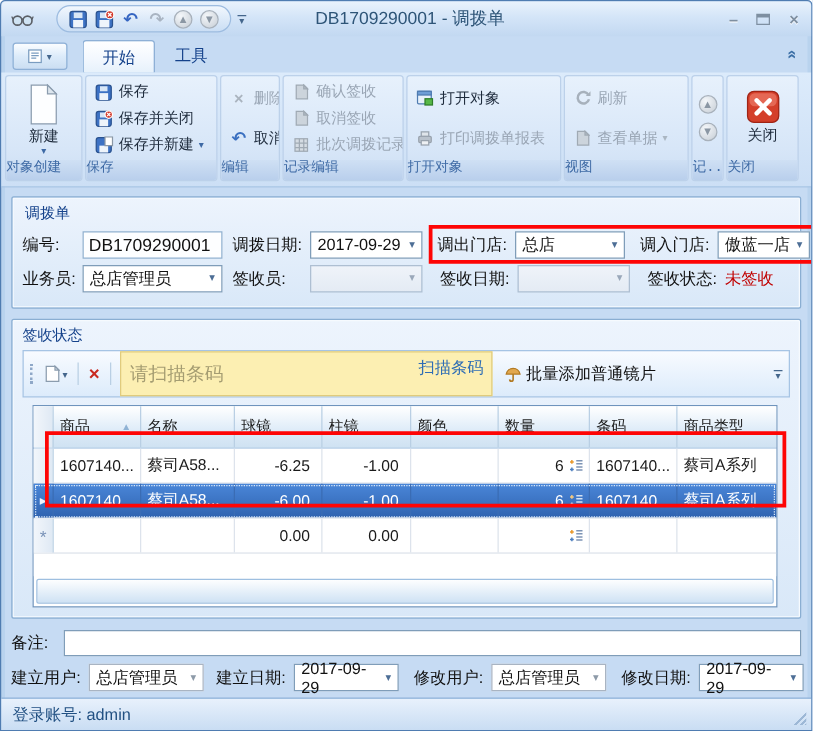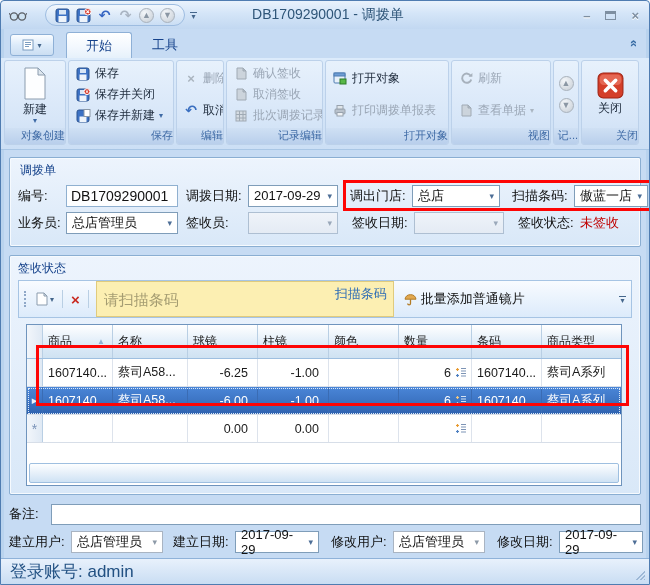--- a/index.html
+++ b/index.html
@@ -29,37 +29,37 @@
   .title-text { position:absolute; left:6px; right:0; text-align:center; color:#2e5578; font-size:14px; pointer-events:none; }
   .win-controls { margin-left:auto; display:flex; align-items:center; gap:15px; z-index:2; }
   .wc { color:#7e8fa1; font-weight:bold; font-size:13px; line-height:1; text-shadow:0 1px 0 #fff; }
   .maxbox { width:11px; height:9px; border:1px solid #7e8fa1; border-top:3px solid #7e8fa1; background:transparent; }
 
   
   .tabrow { flex:0 0 29px; display:flex; align-items:flex-end; padding:0 9px; position:relative; }
   .appmenu { width:44px; height:22px; margin:0 12px 2px 0; border:1px solid #8eb0d6; border-radius:3px;
     background:linear-gradient(#fbfdff,#dcebfa 50%,#cbdef2); display:flex; align-items:center; justify-content:center; gap:3px; }
   .appmenu .dn { font-size:8px; color:#44668c; }
-  .tab { width:66px; height:26px; display:flex; align-items:center; justify-content:center;
+  .tab { width:58px; height:26px; display:flex; align-items:center; justify-content:center;
     color:#15428b; font-size:13px; }
   .tab.active { background:linear-gradient(#ffffff,#f3f8fe 55%,#e6f1fb);
     border:1px solid #8eb0d6; border-bottom:none; border-radius:3px 3px 0 0; }
   .collapse-chevron { position:absolute; right:13px; bottom:7px; color:#3a6ea5; font-size:13px;
     transform:rotate(-90deg); font-weight:bold; }
 
   
   .ribbon { flex:0 0 92px; display:flex; gap:2px; padding:2px 3px 4px;
     background:linear-gradient(#dcebfb,#ccdff5); border-bottom:1px solid #a9c6e5; }
   .group { display:flex; flex-direction:column; border:1px solid #bcd1ea; border-radius:3px;
     background:linear-gradient(#e7f1fc,#d7e6f8 70%,#cddff4); overflow:hidden; }
   .g0{flex:0 0 62px}.g1{flex:0 0 106px}.g2{flex:0 0 48px}.g3{flex:0 0 97px}
   .g4{flex:0 0 124px}.g5{flex:0 0 100px}.g6{flex:0 0 26px}.g7{flex:0 0 58px}
   .group-body { flex:1; padding:2px 3px; display:flex; }
-  .group-label { flex:0 0 16px; line-height:15px; text-align:right; font-size:11px; color:#3e6aa5;
-    background:linear-gradient(#cfe0f4,#b9cfec); white-space:nowrap; overflow:hidden; }
+  .group-label { flex:0 0 16px; line-height:15px; text-align:left; font-size:11px; color:#3e6aa5;
+    background:linear-gradient(#cfe0f4,#b9cfec); white-space:nowrap; overflow:hidden;font-family:Liberation Mono, monospace; }
   .bigbtn { flex:1; display:flex; flex-direction:column; align-items:center; justify-content:center; gap:1px;
     border-radius:3px; font-size:12px; color:#1e2b3c; }
   .bigbtn .dn { font-size:8px; color:#3e6aa5; line-height:4px; }
   .vstack { flex:1; display:flex; flex-direction:column; justify-content:space-around; }
   .sbtn { height:19px; display:flex; align-items:center; gap:4px; padding:0 3px; border-radius:3px;
     font-size:12px; white-space:nowrap; color:#1e2b3c; }
   .sbtn .ic { flex:0 0 16px; display:flex; justify-content:center; }
   .sbtn.disabled { color:#9aa6b5; }
   .sbtn .dn { font-size:8px; color:#3e6aa5; }
   .sbtn.disabled .dn { color:#aab6c2; }
@@ -135,21 +135,21 @@
     border:3px solid #fe0505; pointer-events:none; z-index:5; }
 
   
   .remark-row { flex:0 0 22px; margin-top:8px; display:flex; align-items:center; }
   .remark-row .inputbox { flex:1; height:21px; border-color:#7f9db9; background:#fff; margin-left:4px; }
   .audit-row { flex:0 0 24px; margin-top:5px; display:flex; align-items:center; }
 
   
   .statusbar { flex:0 0 26px; border-top:1px solid #8fb2d9;
     background:linear-gradient(#e8f1fc,#c9ddf3); display:flex; align-items:center;
-    padding:0 9px; color:#215082; font-size:17px; position:relative; }
+    padding:0 9px; color:#215082; font-size:13px; position:relative; }
   .resize-grip { position:absolute; right:4px; bottom:4px; width:11px; height:11px;
     background:linear-gradient(135deg,transparent 0 55%,#9db8d6 55% 65%,transparent 65% 75%,#9db8d6 75% 85%,transparent 85% 95%,#9db8d6 95% 100%); }
 
   .w48{flex:0 0 48px}.w62{flex:0 0 62px}.w38{flex:0 0 38px}
   .cw112{flex:0 0 112px}.cw90{flex:0 0 90px}.cw88{flex:0 0 88px}.cw74{flex:0 0 74px}
   .cw92{flex:0 0 92px}.cw84{flex:0 0 84px}
   .ml8{margin-left:8px}.ml10{margin-left:10px}.ml12{margin-left:12px}.ml14{margin-left:14px}
 </style>
 </head>
 <body>
@@ -422,21 +422,21 @@
         <span class="combo cw90">
           <span>2017-09-29</span>
           <span class="arrow">▾</span>
         </span>
         <div class="red-wrap">
           <span class="lbl w62">调出门店:</span>
           <span class="combo cw88">
             <span>总店</span>
             <span class="arrow">▾</span>
           </span>
-          <span class="lbl w62 ml12">扫描条码:</span>
+          <span class="lbl w62 ml12">调入门店:</span>
           <span class="combo cw74">
             <span>傲蓝一店</span>
             <span class="arrow">▾</span>
           </span>
         </div>
       </div>
       <div class="frm-row">
         <span class="lbl w48">业务员:</span>
         <span class="combo cw112">
           <span>总店管理员</span>

